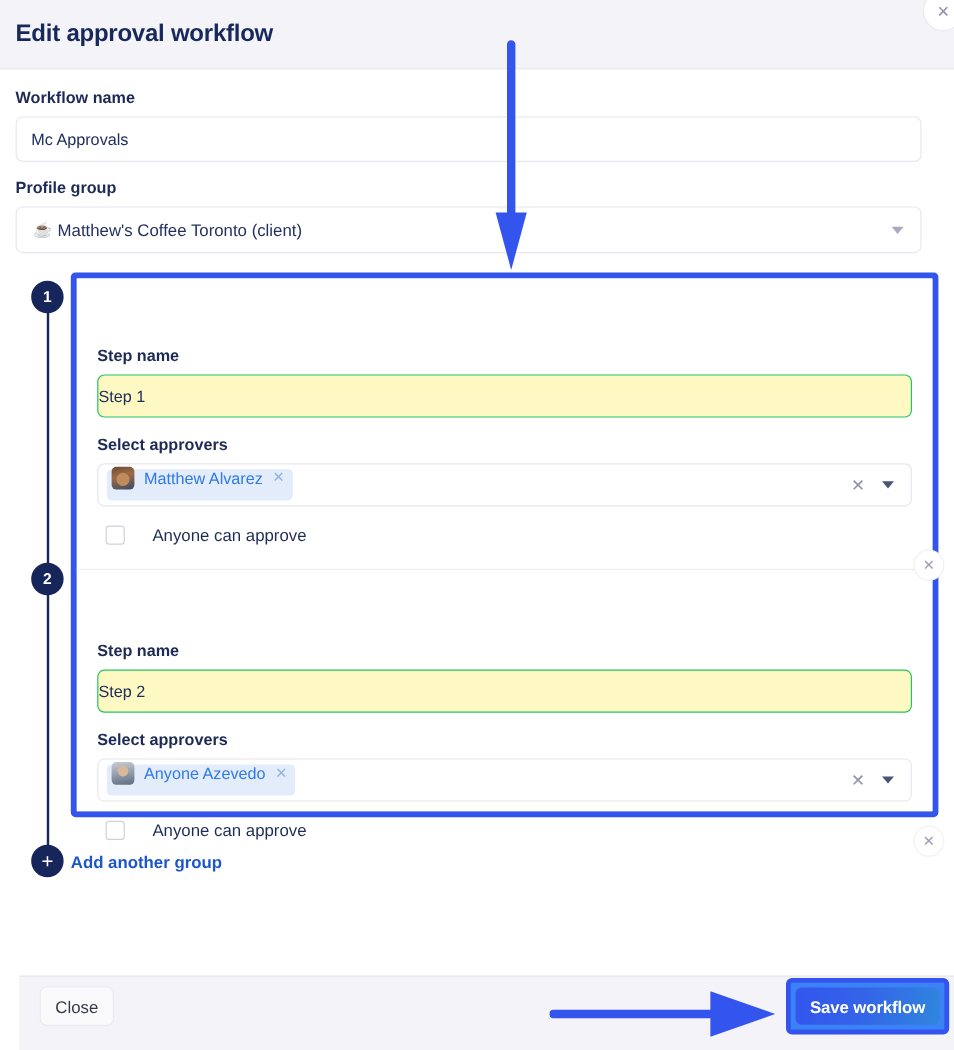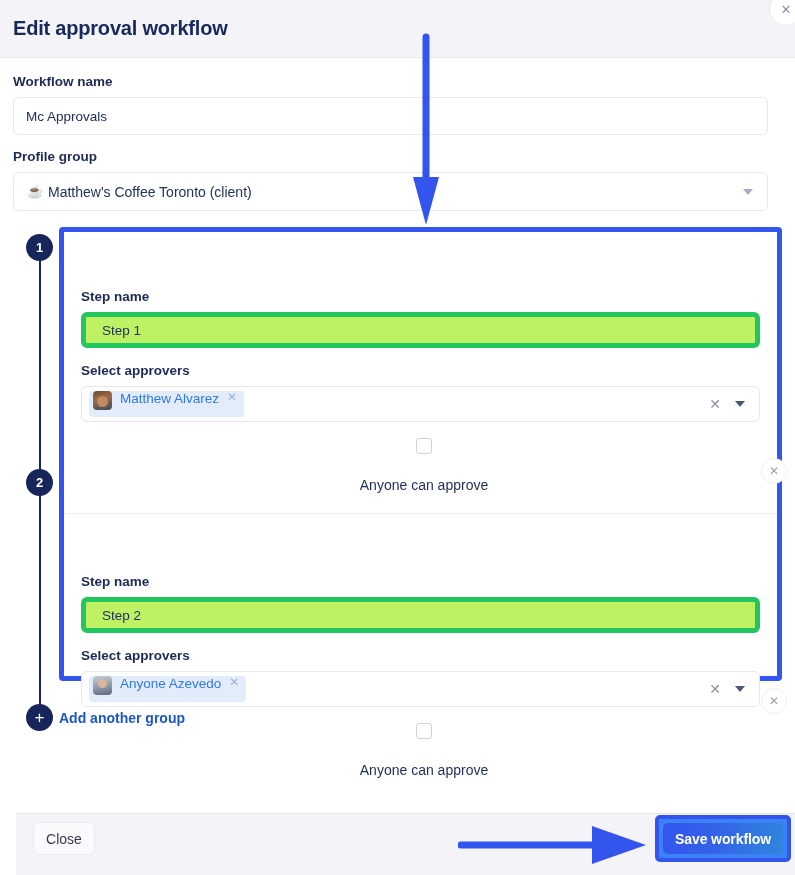--- a/index.html
+++ b/index.html
@@ -176,45 +176,46 @@
   .step-divider {
     height: 1px;
     background: #ededf4;
     margin: 20px -17px 0 -17px;
   }
   .step-gap { height: 24px; }
 
   .step-input {
     width: 679px;
     height: 36px;
-    border: 5px solid #22c55e;
+    border: 1px solid #22c55e;
     border-radius: 6px;
-    background: #bef264;
+    background: #fef9c3;
     font-family: "Liberation Sans", sans-serif;
     font-size: 13.5px;
     color: #20305c;
-    padding: 0 16px;
+    padding: 0 0;
     outline: none;
   }
   .step-field { margin-bottom: 15px; margin-top: 36px; }
 
   
   .approver-select {
     width: 679px;
     height: 36px;
     border: 1px solid #e7e7ef;
     border-radius: 6px;
     background: #ffffff;
     display: flex;
     align-items: center;
     padding: 0 6px 0 7px;
     position: relative;
   }
   .chip {
     display: flex;
+    align-items: center;
     height: 26px;
     background: #e3ecfb;
     border-radius: 4px;
     padding: 0 7px 12px 4px;
     gap: 8px;
   }
   .chip-avatar {
     width: 19px; height: 19px;
     border-radius: 4px;
     flex: 0 0 auto;
@@ -262,21 +263,20 @@
     border-right: 5px solid transparent;
     border-top: 6px solid #4a5676;
   }
 
   .checkbox-row {
     display: flex;
     align-items: center;
     margin-top: 16px;
     gap: 23px;
     padding-left: 7px;
-    flex-direction: column;
   }
   .checkbox-box {
     width: 16px; height: 16px;
     border: 1px solid #cfd2de;
     border-radius: 3px;
     background: #ffffff;
     flex: 0 0 auto;
   }
   .checkbox-label {
     font-size: 14px;

